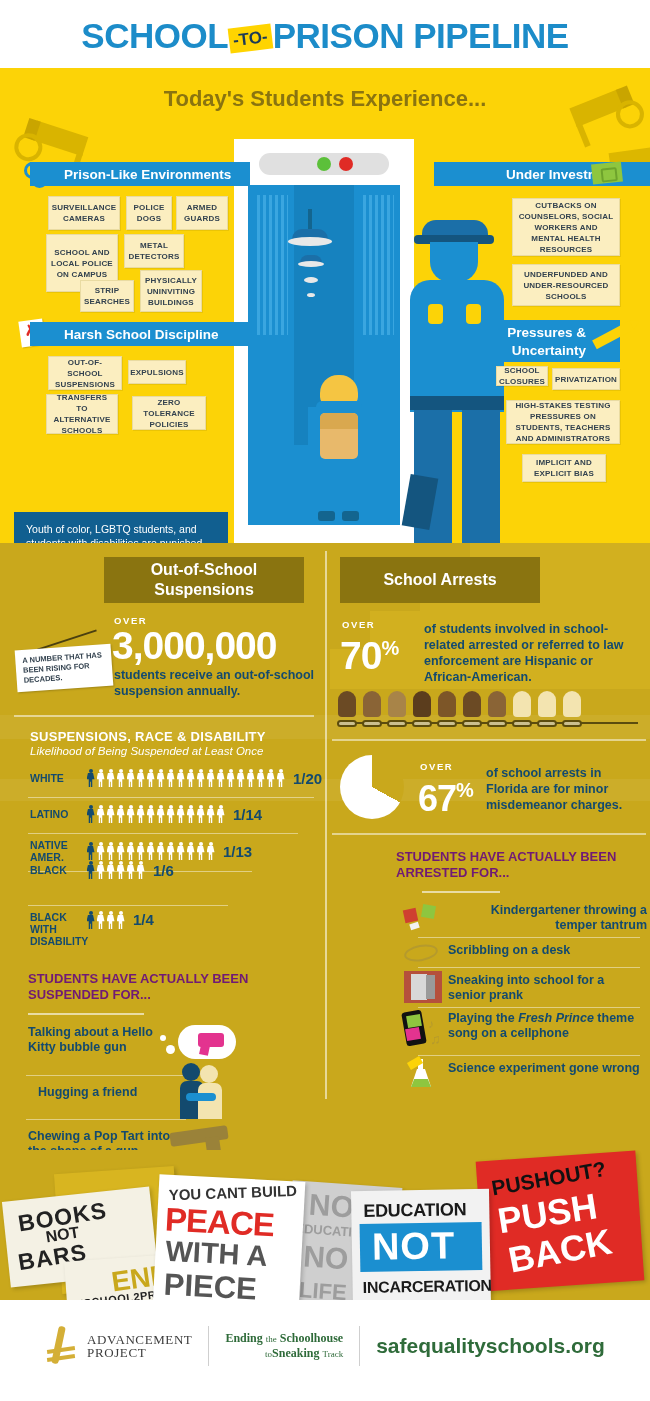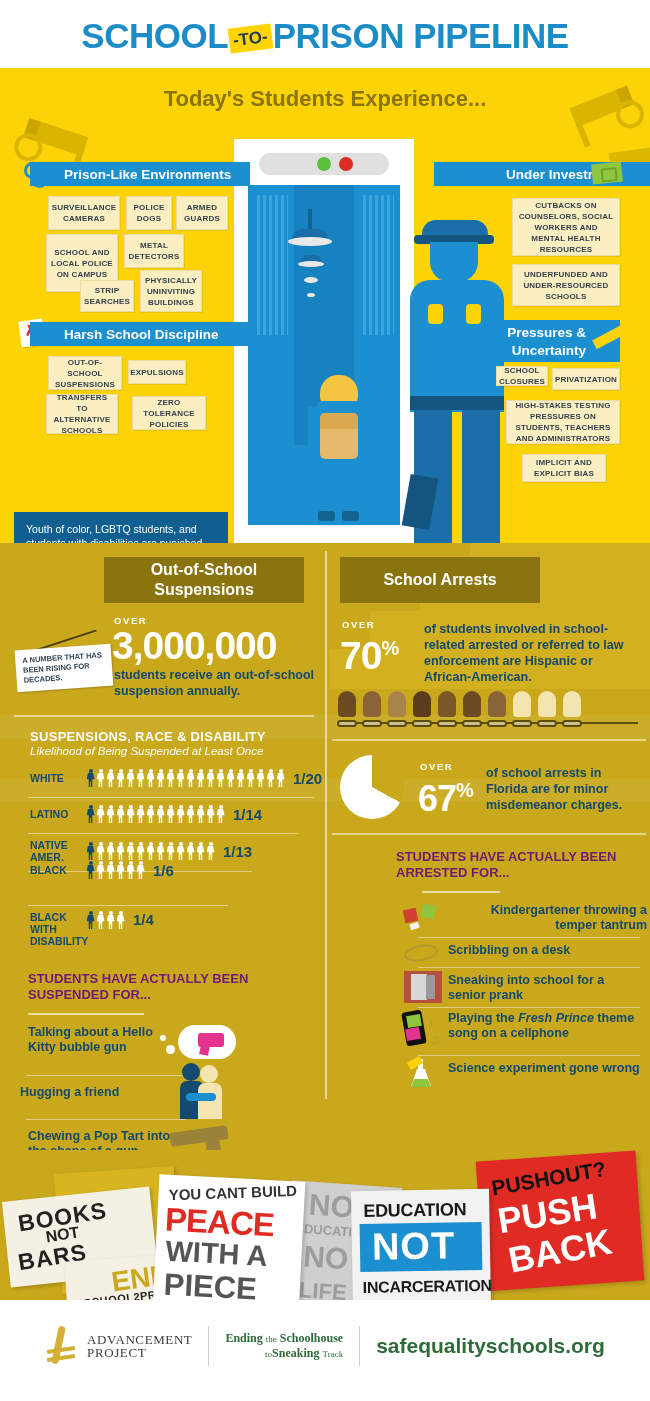--- a/index.html
+++ b/index.html
@@ -734,21 +734,21 @@
     <div class="listrule" style="left:28px;top:470px;width:116px;"></div>
     <div class="litem" style="left:28px;top:482px;width:130px;">Talking about a Hello Kitty bubble gun</div>
     <div style="position:absolute;left:160px;top:478px;width:78px;height:46px;">
       <div style="position:absolute;left:18px;top:4px;width:58px;height:34px;background:#fff;border-radius:20px;"></div>
       <div style="position:absolute;left:6px;top:24px;width:9px;height:9px;background:#fff;border-radius:50%;"></div>
       <div style="position:absolute;left:0px;top:14px;width:6px;height:6px;background:#fff;border-radius:50%;"></div>
       <div style="position:absolute;left:38px;top:12px;width:26px;height:14px;background:#e3338f;border-radius:3px;"></div>
       <div style="position:absolute;left:40px;top:24px;width:9px;height:10px;background:#e3338f;transform:rotate(12deg);"></div>
     </div>
     <div class="lrule" style="left:26px;top:532px;width:160px;"></div>
-    <div class="litem" style="left:20px;top:542px;width:150px;">Hugging a friend</div>
+    <div class="litem" style="left:38px;top:542px;width:150px;">Hugging a friend</div>
     <div style="position:absolute;left:178px;top:520px;width:54px;height:56px;">
       <div style="position:absolute;left:4px;top:0;width:18px;height:18px;border-radius:50%;background:#134a6e;"></div>
       <div style="position:absolute;left:2px;top:18px;width:24px;height:38px;background:#134a6e;border-radius:7px 7px 0 0;"></div>
       <div style="position:absolute;left:22px;top:2px;width:18px;height:18px;border-radius:50%;background:#f3e4b0;"></div>
       <div style="position:absolute;left:20px;top:20px;width:24px;height:36px;background:#f3e4b0;border-radius:7px 7px 0 0;"></div>
       <div style="position:absolute;left:8px;top:30px;width:30px;height:8px;background:#1b8fd0;border-radius:4px;"></div>
     </div>
     <div class="lrule" style="left:26px;top:576px;width:160px;"></div>
     <div class="litem" style="left:28px;top:586px;width:146px;">Chewing a Pop Tart into the shape of a gun</div>
     <div style="position:absolute;left:170px;top:576px;width:64px;height:34px;">

